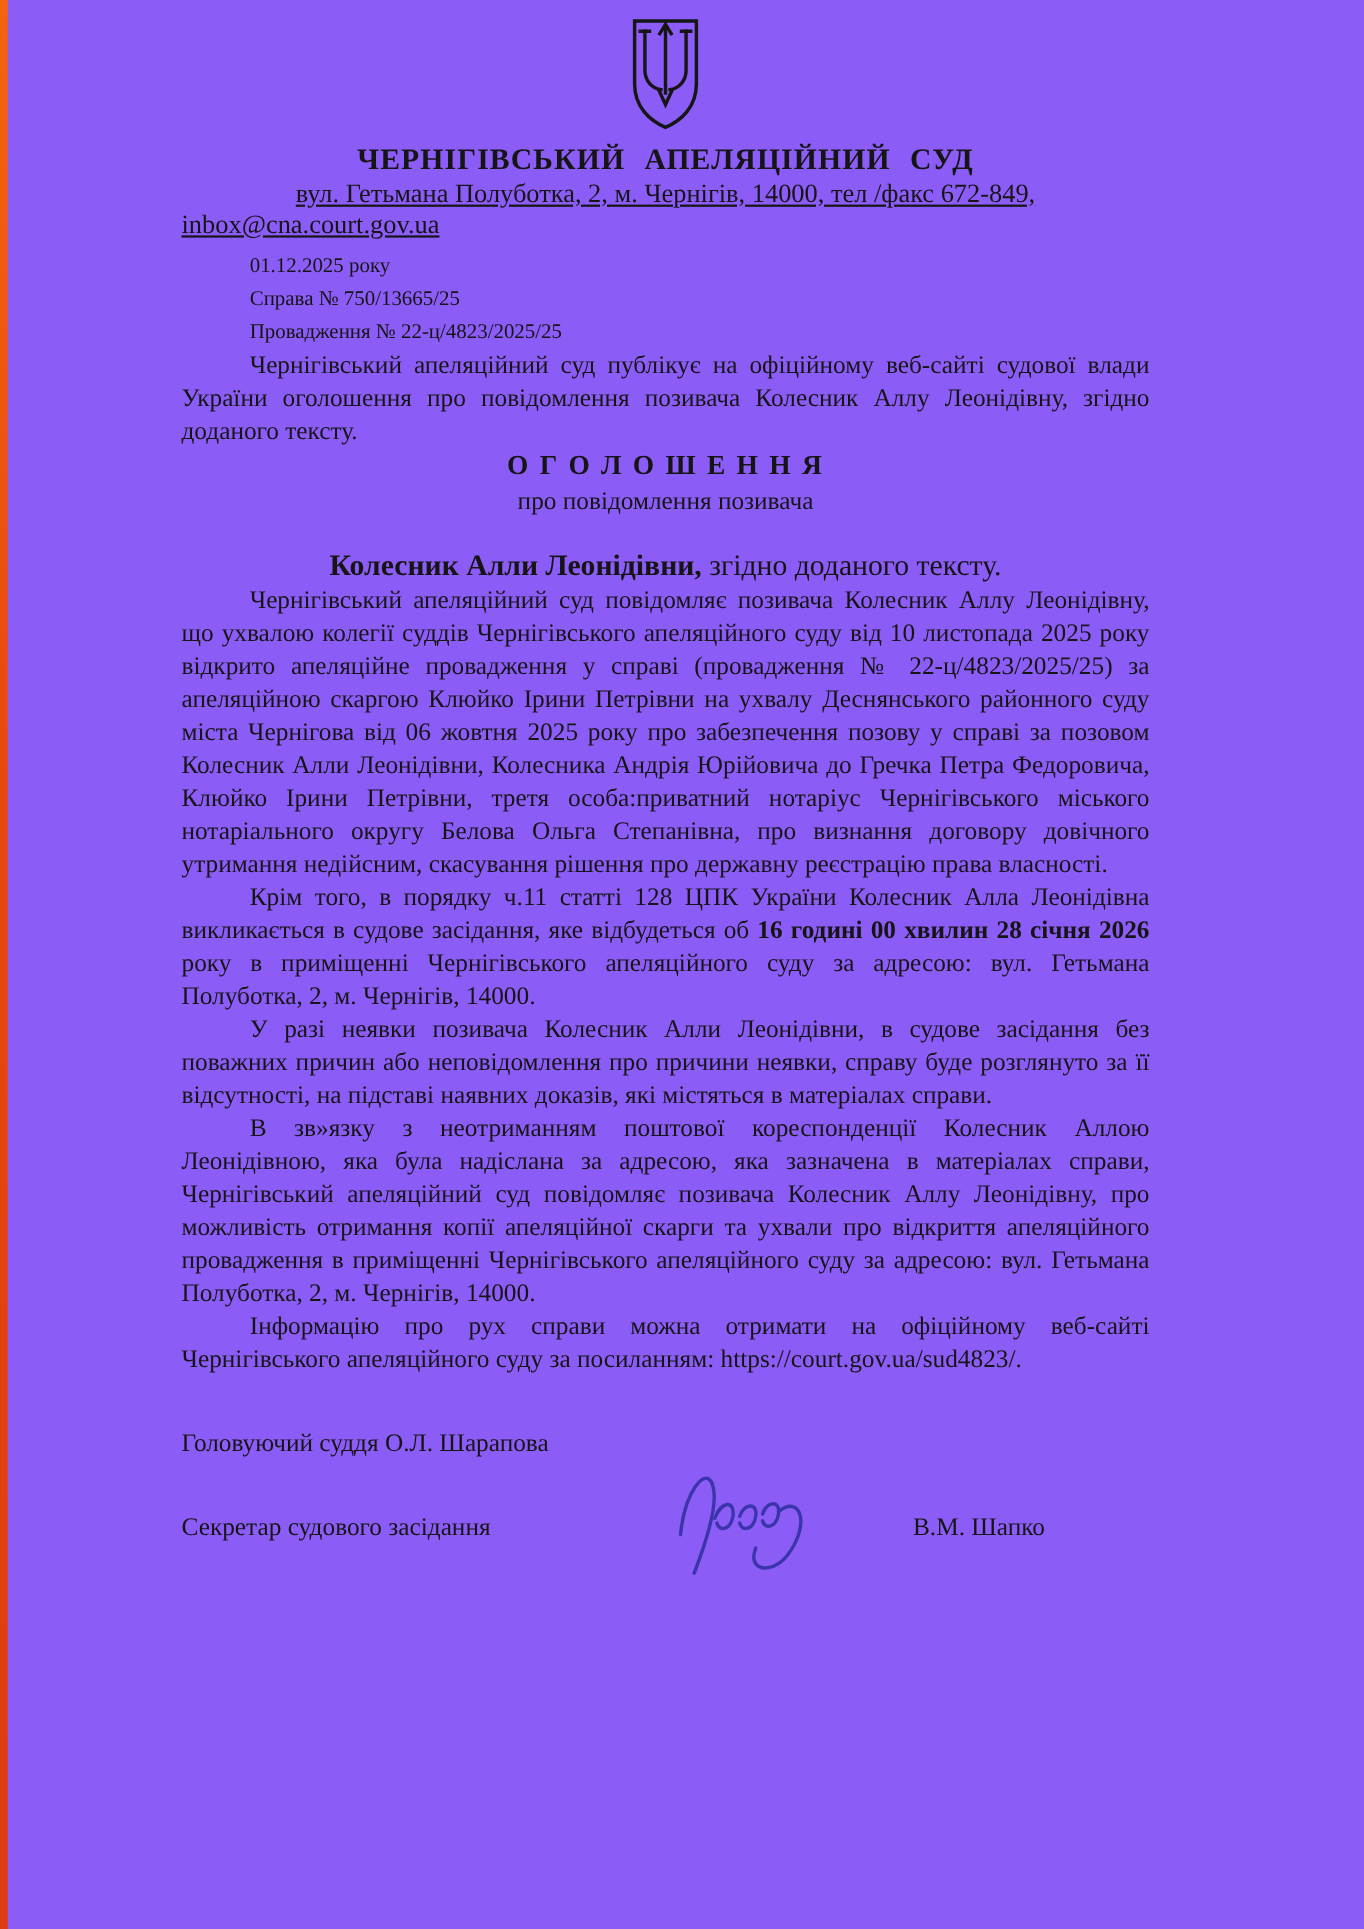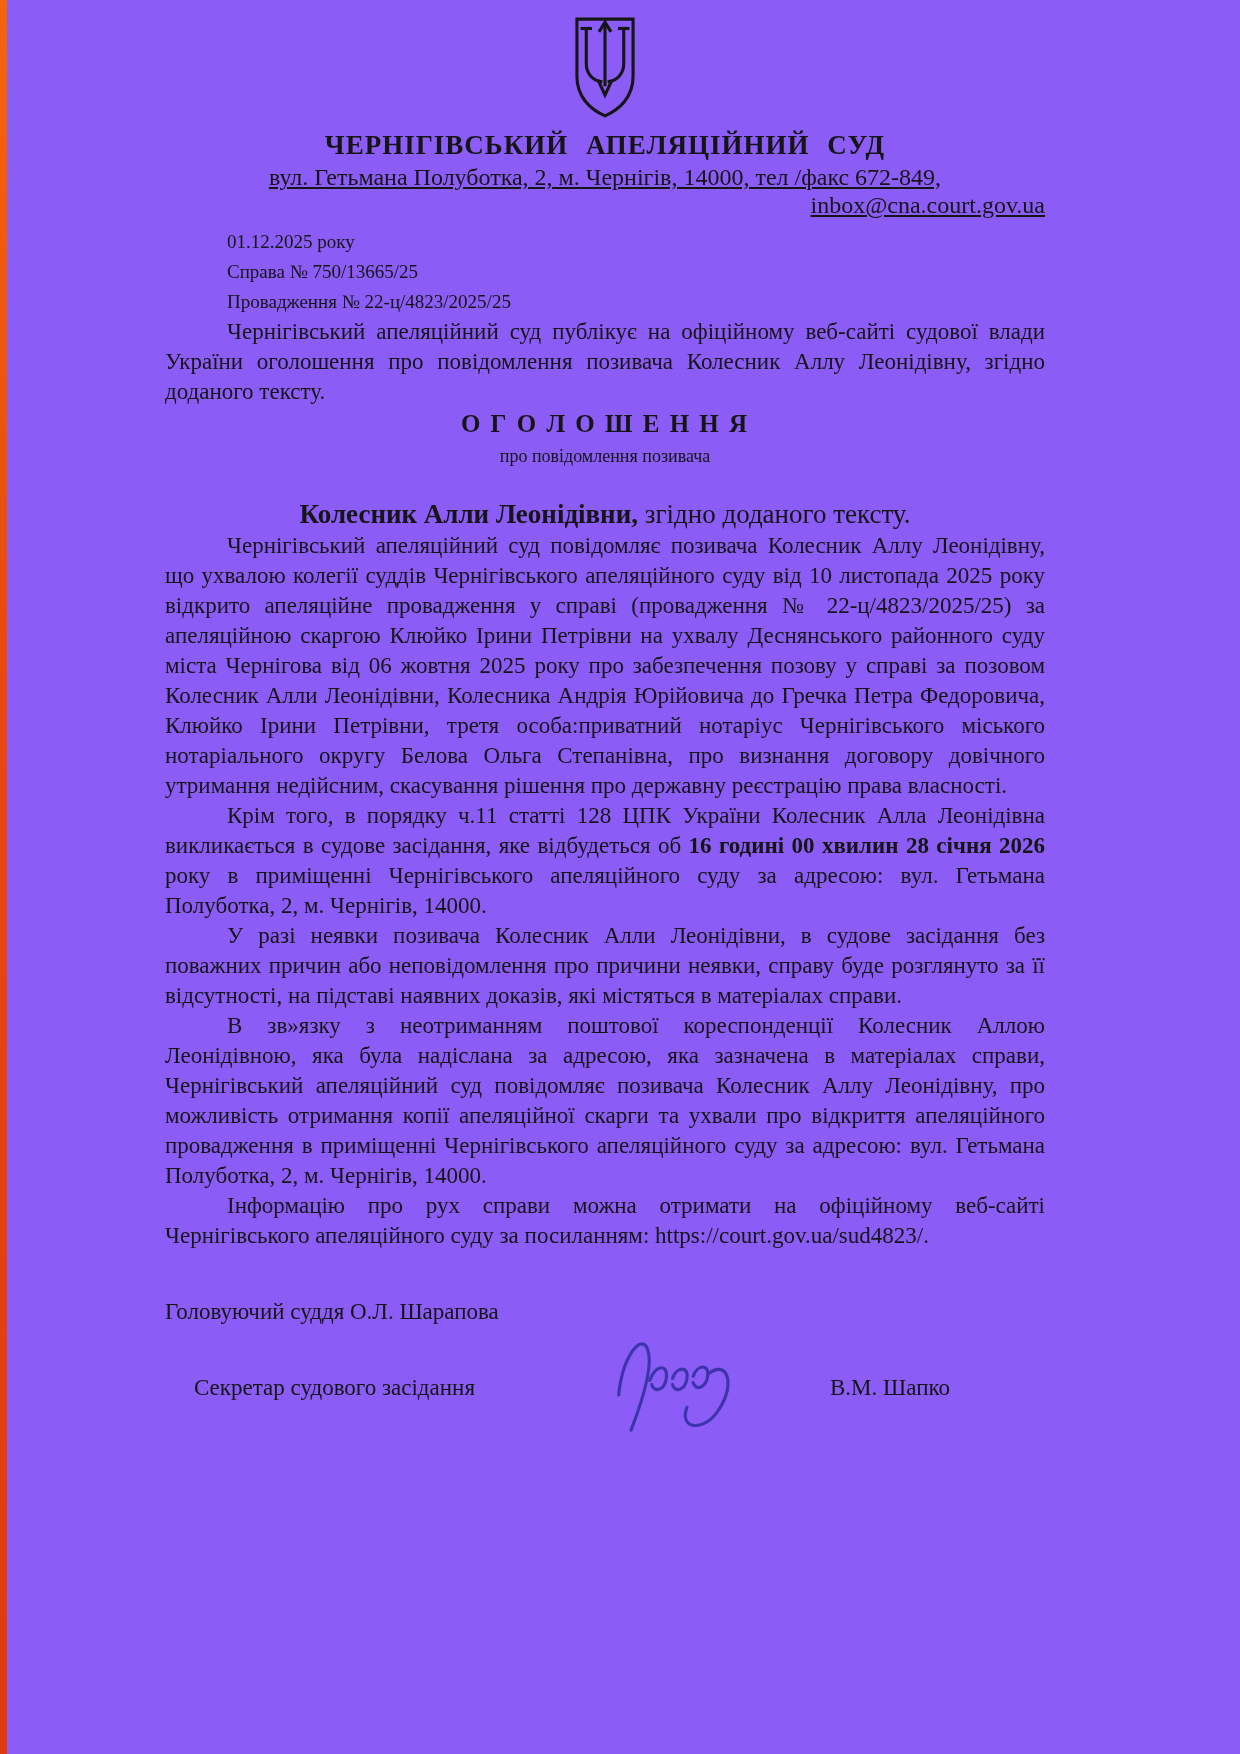--- a/index.html
+++ b/index.html
@@ -25,41 +25,41 @@
   .court-name {
     text-align:center; font-weight:bold;
     font-size:27px; letter-spacing:1px; word-spacing:10px;
     margin-top:2px;
   }
   .address {
     text-align:center; font-size:24px;
     text-decoration:underline; margin-top:3px;
   }
   .email {
-    text-align:right; font-size:24px;
+    text-align:left; font-size:24px;
     text-decoration:underline; margin-top:1px;
   }
   .meta { margin-left:62px; font-size:19px; line-height:30px; margin-top:8px; }
   p.body {
     font-size:23px; line-height:30px;
     text-align:justify; text-indent:62px;
     margin:0;
   }
   .center { text-align:center; }
   .title {
     font-size:25px; font-weight:bold; letter-spacing:2px;
     margin-top:0; line-height:34px;
   }
-  .subtitle { font-size:18px; line-height:30px; }
+  .subtitle { font-size:23px; line-height:30px; }
   .addressee { font-size:27px; line-height:30px; margin-bottom:2px;margin-top:28px; }
   .bold { font-weight:bold; }
   .sig { font-size:23px; }
   .judge-line { margin-top:48px; }
   .secretary-row { position:relative; height:44px; margin-top:42px; }
-  .secretary-label { position:absolute; left:0; top:8px;margin-left:29px; }
+  .secretary-label { position:absolute; left:0; top:8px; }
   .signature-wrap { position:absolute; left:435px; top:-58px; width:145px; height:145px; }
   .secretary-name { position:absolute; left:665px; top:8px; }
 </style>
 </head>
 <body>
 
 <div class="page">
   <div class="scan-edge"></div>
 
   <div class="content">

